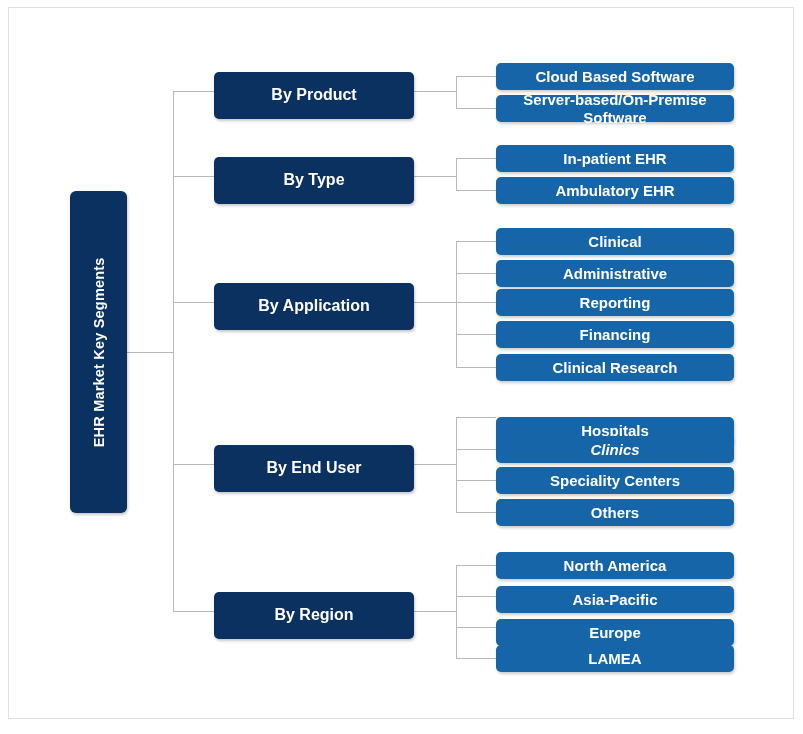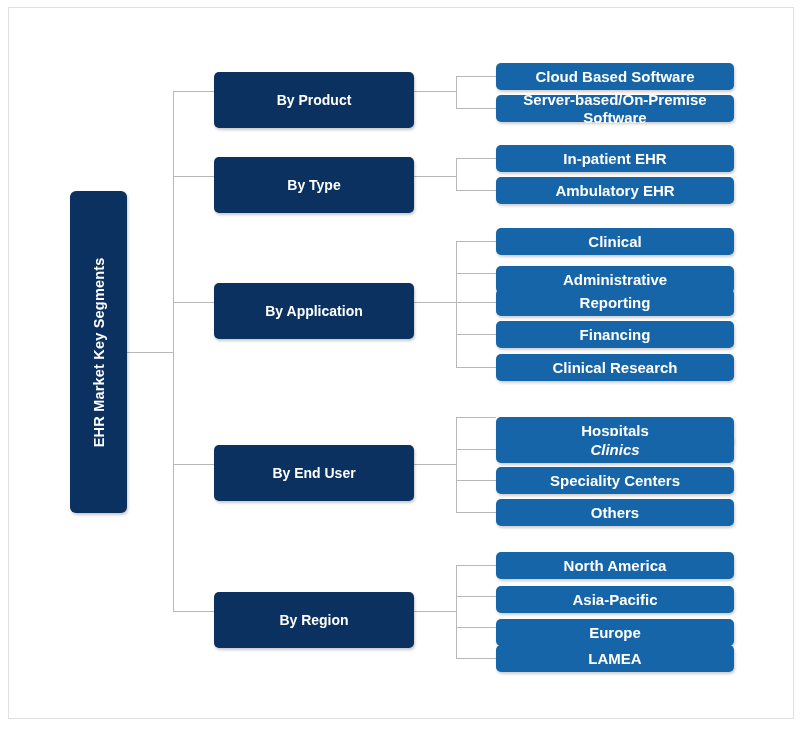--- a/index.html
+++ b/index.html
@@ -67,24 +67,24 @@
     white-space: nowrap;
     font-size: 14.5px;
     font-weight: bold;
     letter-spacing: 0.2px;
   }
 
   
   .cat-node {
     left: 214px;
     width: 200px;
-    height: 56px;
+    height: 47px;
     background: #0b3160;
     border-radius: 5px;
-    font-size: 14px;
+    font-size: 16px;
     font-weight: bold;
     box-shadow: 1px 2px 3px rgba(0,0,0,0.22);
   }
 
   
   .leaf-node {
     left: 496px;
     width: 238px;
     height: 27px;
     background: #1565a8;
@@ -160,21 +160,21 @@
       </div>
       <div class="node leaf-node" style="top: 177px; text-align: center;">
         <span>Ambulatory EHR</span>
       </div>
       <div class="node cat-node" style="top: 283px;">
         <span>By Application</span>
       </div>
       <div class="node leaf-node" style="top: 228px;">
         <span>Clinical</span>
       </div>
-      <div class="node leaf-node" style="top: 266px;">
+      <div class="node leaf-node" style="top: 260px;">
         <span>Administrative</span>
       </div>
       <div class="node leaf-node" style="top: 289px;">
         <span>Reporting</span>
       </div>
       <div class="node leaf-node" style="top: 321px;">
         <span>Financing</span>
       </div>
       <div class="node leaf-node" style="top: 354px;">
         <span>Clinical Research</span>

